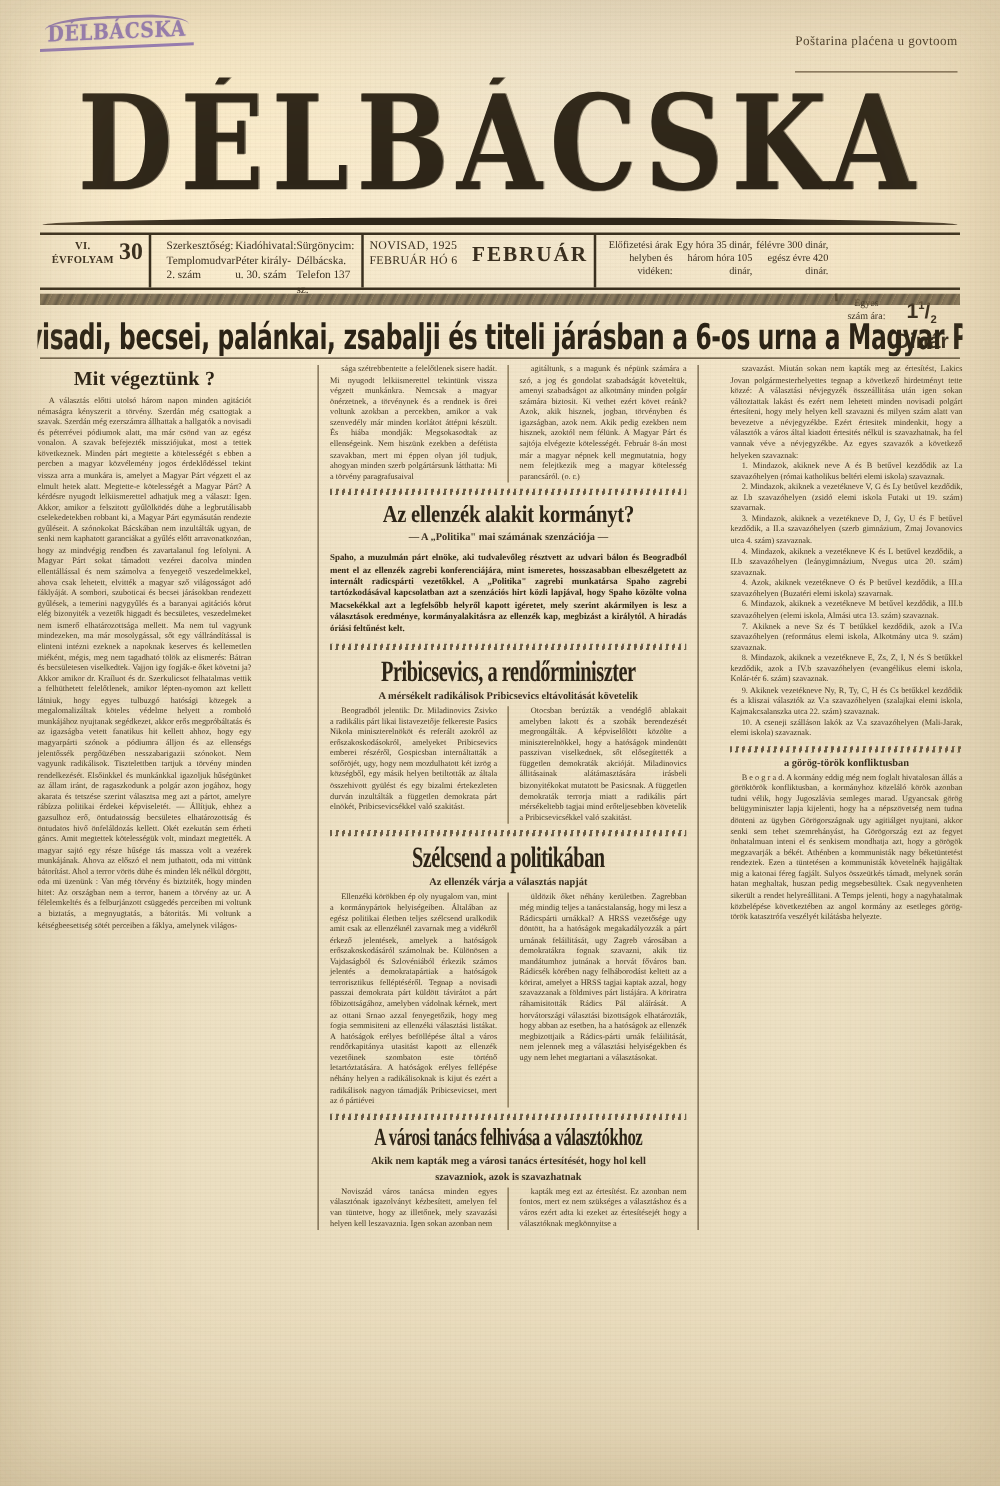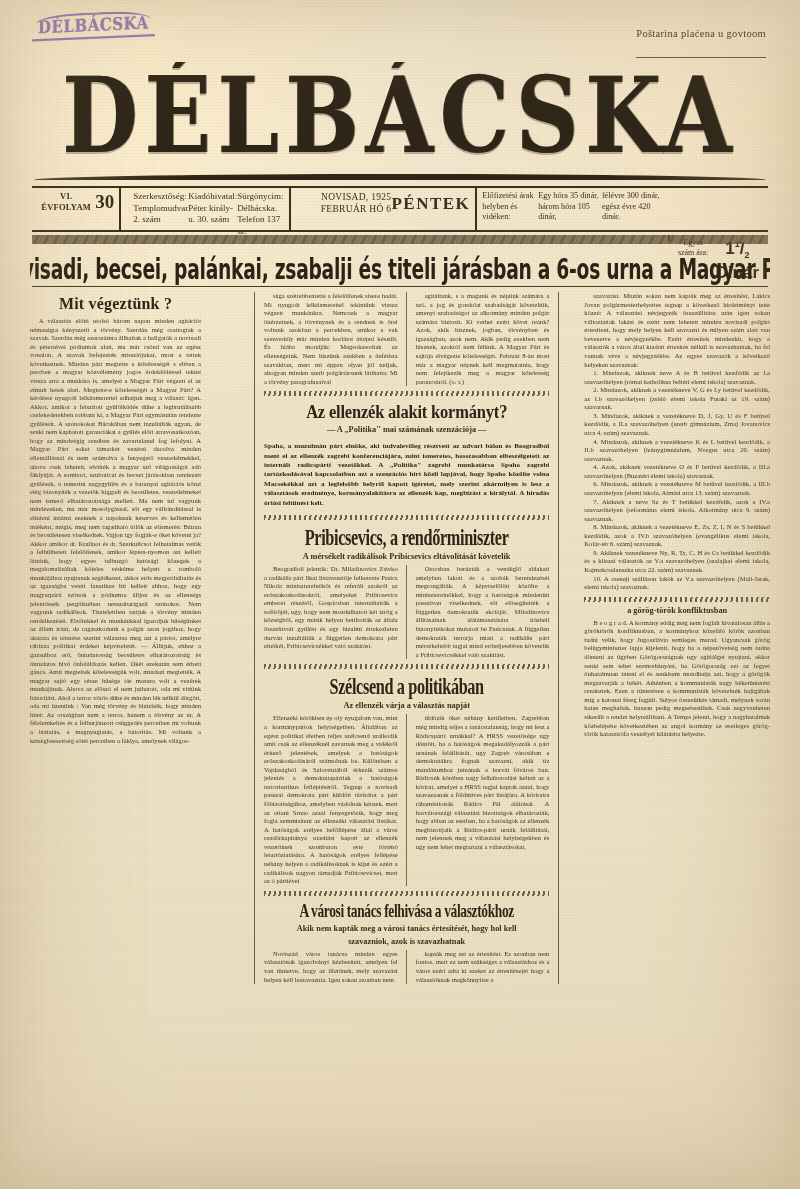--- a/index.html
+++ b/index.html
@@ -87,24 +87,24 @@
     line-height:1.28;
     color:#3a2f1f;
     height:42px;
   }
   .ib-cell{padding:3px 5px;display:flex;flex-direction:row;justify-content:center;}
   .ib-sep{border-left:2px solid #3a301f;}
   .ib-vol{width:84px;text-align:center;}
   .ib-vol .lbl{font-size:8.5px;font-weight:bold;letter-spacing:.2px;}
   .ib-vol .num{font-size:19px;font-weight:bold;line-height:1;margin-top:1px;}
   .ib-addr{flex:1;text-align:left;padding-left:12px;}
-  .ib-date{width:190px;text-align:right;}
+  .ib-date{width:190px;text-align:left;}
   .ib-date .d1{font-size:9.5px;letter-spacing:.3px;}
   .ib-date .d2{font-size:17px;font-weight:bold;letter-spacing:1.5px;margin-top:2px;}
-  .ib-price{width:196px;text-align:left;font-size:8.2px;}
+  .ib-price{width:196px;text-align:right;font-size:8.2px;}
   .ib-single{width:96px;text-align:center;margin-top:47px;}
   .ib-single .s1{font-size:8px;}
   .ib-single .s2{font-size:17px;font-weight:bold;font-family:Liberation Sans, sans-serif;}
   .ib-single .s2 sup{font-size:9px;}
   .ib-single .s2 sub{font-size:9px;}
 
   .thickband{
     height:9px;margin:3px 2px 7px 2px;
     background:repeating-linear-gradient(115deg,#5b4c34 0px,#6d5c40 3px,#3f3524 6px,#7a6847 9px);
     opacity:.78;
@@ -208,21 +208,21 @@
       <div class="lbl">VI. ÉVFOLYAM</div>
       <div class="num">30</div>
     </div>
     <div class="ib-cell ib-sep ib-addr">
       <div>Szerkesztőség: Templomudvar 2. szám</div>
       <div>Kiadóhivatal: Péter király-u. 30. szám</div>
       <div>Sürgönycim: Délbácska. Telefon 137 sz.</div>
     </div>
     <div class="ib-cell ib-sep ib-date">
       <div class="d1">NOVISAD, 1925 FEBRUÁR HÓ 6</div>
-      <div class="d2">PÉNTEK</div>
+      <div class="d2">FEBRUÁR</div>
     </div>
     <div class="ib-cell ib-sep ib-price">
       <div>Előfizetési árak helyben és vidéken:</div>
       <div>Egy hóra 35 dinár, három hóra 105 dinár,</div>
       <div>félévre 300 dinár, egész évre 420 dinár.</div>
     </div>
     <div class="ib-cell ib-sep ib-single">
       <div class="s1">Egyes szám ára:</div>
       <div class="s2">
         <span>1</span><sup>1</sup>/<sub>2</sub>

